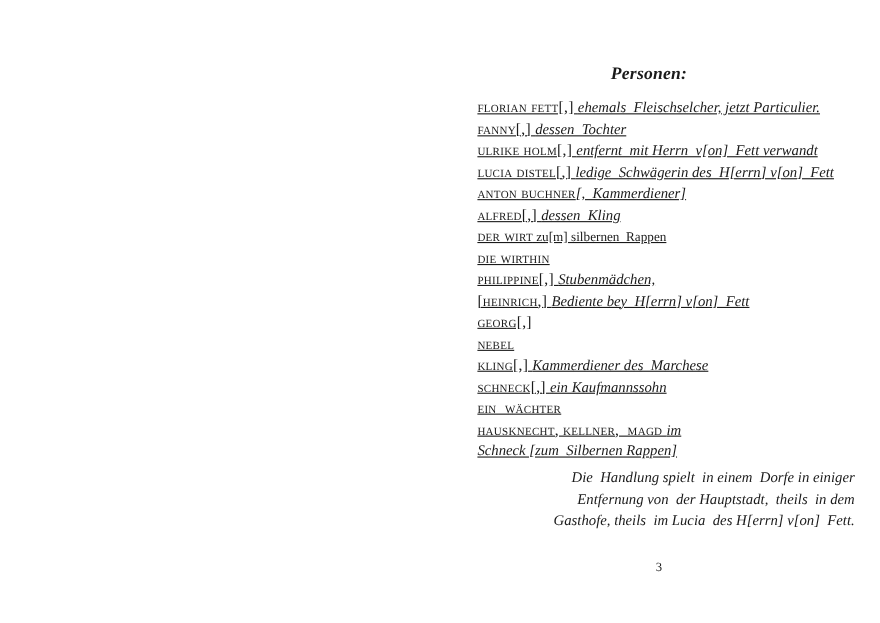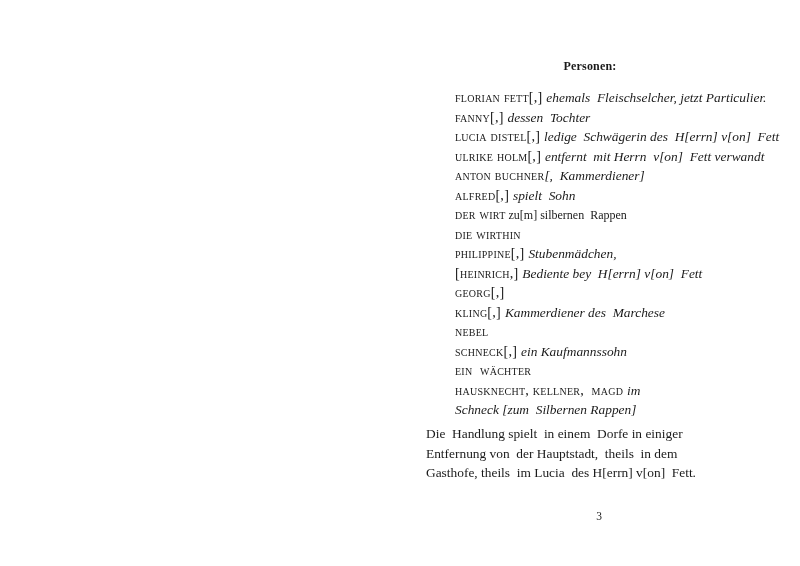--- a/index.html
+++ b/index.html
@@ -24,31 +24,33 @@
   }
 
   
   #heading {
     position: absolute;
     left: 434px;
     top: 60px;
     width: 312px;
     text-align: center;
     font-weight: bold;
-    font-size: 12px;
+    font-size: 16px;
     letter-spacing: 0.2px;
     line-height: 1;
+    font-style: italic;
   }
 
   
   #cast {
     position: absolute;
-    left: 455px;
+    left: 434px;
     top: 88px;
     width: 330px;
+    text-decoration: underline;
   }
   .cast-line {
     line-height: 19.5px;
     height: 19.5px;
     white-space: nowrap;
     font-size: 13px;
   }
   
   .nm {
     font-variant: small-caps;
@@ -64,25 +66,27 @@
   }
   .plain {
     font-style: normal;
     font-size: 12px;
     white-space: pre;
   }
 
   
   #stage-direction {
     position: absolute;
-    left: 426px;
+    left: 447px;
     top: 424px;
     width: 330px;
+    font-style: italic;
     font-size: 13.4px;
     line-height: 19.5px;
+    text-align: right;
   }
   #stage-direction div { white-space: pre; }
 
   
   #folio {
     position: absolute;
     left: 434px;
     top: 510px;
     width: 330px;
     text-align: center;
@@ -92,31 +96,31 @@
 </head>
 <body>
 
 <div id="page">
 
   <div id="heading">Personen:</div>
 
   <div id="cast">
       <div class="cast-line"><span class="nm">Florian Fett[,] </span><span class="desc">ehemals  Fleischselcher, jetzt Particulier.</span></div>
       <div class="cast-line"><span class="nm">Fanny[,] </span><span class="desc">dessen  Tochter</span></div>
+      <div class="cast-line"><span class="nm">Ulrike Holm[,] </span><span class="desc">entfernt  mit Herrn  v[on]  Fett verwandt</span></div>
       <div class="cast-line"><span class="nm">Lucia Distel[,] </span><span class="desc">ledige  Schwägerin des  H[errn] v[on]  Fett</span></div>
-      <div class="cast-line"><span class="nm">Ulrike Holm[,] </span><span class="desc">entfernt  mit Herrn  v[on]  Fett verwandt</span></div>
       <div class="cast-line"><span class="nm">Anton Buchner</span><span class="desc">[,  Kammerdiener]</span></div>
-      <div class="cast-line"><span class="nm">Alfred[,] </span><span class="desc">spielt  Sohn</span></div>
+      <div class="cast-line"><span class="nm">Alfred[,] </span><span class="desc">dessen  Kling</span></div>
       <div class="cast-line"><span class="nm">Der Wirt</span><span class="plain"> zu[m] silbernen  Rappen</span></div>
       <div class="cast-line"><span class="nm">Die Wirthin</span></div>
       <div class="cast-line"><span class="nm">Philippine[,] </span><span class="desc">Stubenmädchen,</span></div>
       <div class="cast-line"><span class="nm">[Heinrich,] </span><span class="desc">Bediente bey  H[errn] v[on]  Fett</span></div>
       <div class="cast-line"><span class="nm">Georg[,]</span></div>
+      <div class="cast-line"><span class="nm">Nebel</span></div>
       <div class="cast-line"><span class="nm">Kling[,] </span><span class="desc">Kammerdiener des  Marchese</span></div>
-      <div class="cast-line"><span class="nm">Nebel</span></div>
       <div class="cast-line"><span class="nm">Schneck[,] </span><span class="desc">ein Kaufmannssohn</span></div>
       <div class="cast-line"><span class="nm">Ein  Wächter</span></div>
       <div class="cast-line"><span class="nm">Hausknecht, Kellner,  Magd </span><span class="desc">im</span></div>
       <div class="cast-line"><span class="desc">Schneck [zum  Silbernen Rappen]</span></div>
     </div>
 
   <div id="stage-direction">
       <div>Die  Handlung spielt  in einem  Dorfe in einiger</div>
       <div>Entfernung von  der Hauptstadt,  theils  in dem</div>
       <div>Gasthofe, theils  im Lucia  des H[errn] v[on]  Fett.</div>

